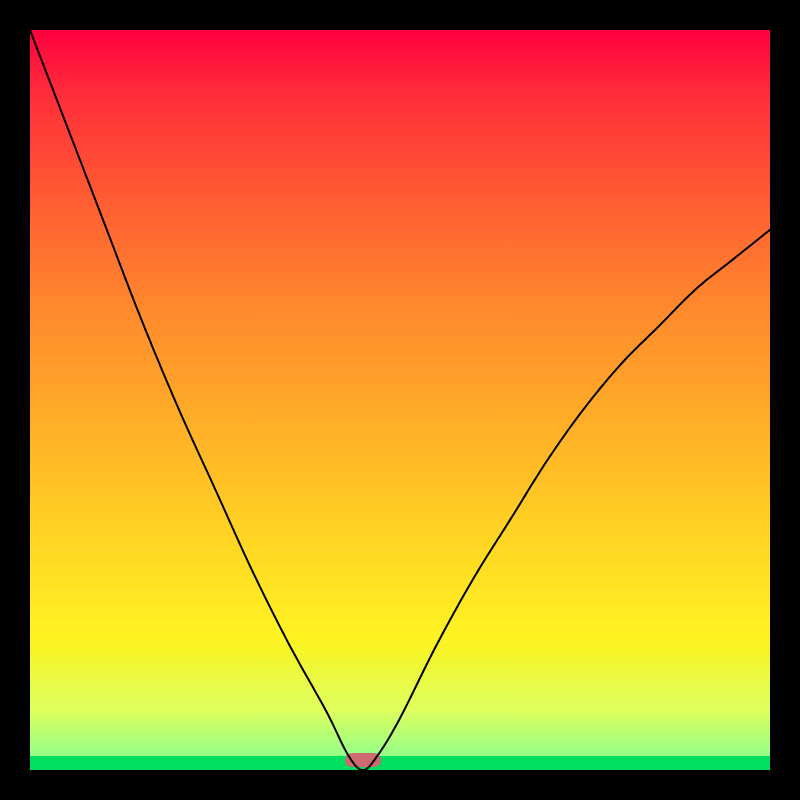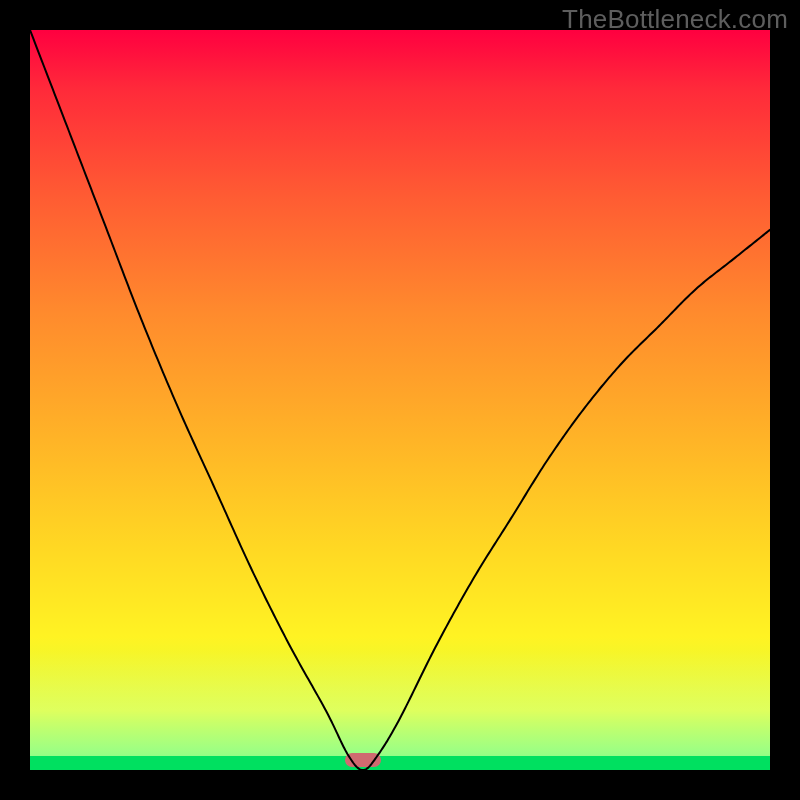--- a/index.html
+++ b/index.html
@@ -77,20 +77,19 @@
     border-radius: 7px;
     background: #cf6a70;
     z-index: 2;
     transform: translate(-50%, 0);
   }
 </style>
 </head>
 <body>
 
 <div class="frame">
-  <div class="watermark">TheBottleneck.com</div>
   <div class="plot" id="plot">
     <svg class="curve" id="curve" viewBox="0 0 740 740" preserveAspectRatio="none">
         <path d="M0.00 0.00 L1.02 2.64 L2.20 5.72 L3.55 9.22 L5.03 13.08 L6.65 17.29 L8.38 21.79 L10.21 26.56 L12.14 31.55 L14.13 36.74 L16.19 42.09 L18.29 47.55 L20.42 53.10 L22.58 58.70 L24.73 64.31 L26.88 69.90 L29.01 75.42 L31.10 80.85 L33.13 86.15 L35.11 91.28 L37.00 96.20 L38.85 101.01 L40.70 105.82 L42.55 110.63 L44.40 115.44 L46.25 120.25 L48.10 125.06 L49.95 129.87 L51.80 134.68 L53.65 139.49 L55.50 144.30 L57.35 149.11 L59.20 153.92 L61.05 158.73 L62.90 163.54 L64.75 168.35 L66.60 173.16 L68.45 177.97 L70.30 182.78 L72.15 187.59 L74.00 192.40 L75.85 197.22 L77.70 202.05 L79.55 206.90 L81.40 211.76 L83.25 216.62 L85.10 221.49 L86.95 226.36 L88.80 231.24 L90.65 236.10 L92.50 240.96 L94.35 245.81 L96.20 250.65 L98.05 255.48 L99.90 260.28 L101.75 265.07 L103.60 269.83 L105.45 274.57 L107.30 279.28 L109.15 283.96 L111.00 288.60 L112.85 293.22 L114.70 297.81 L116.55 302.39 L118.40 306.95 L120.25 311.49 L122.10 316.02 L123.95 320.52 L125.80 325.01 L127.65 329.48 L129.50 333.93 L131.35 338.36 L133.20 342.77 L135.05 347.16 L136.90 351.54 L138.75 355.89 L140.60 360.23 L142.45 364.55 L144.30 368.85 L146.15 373.14 L148.00 377.40 L149.85 381.64 L151.70 385.84 L153.55 390.01 L155.40 394.15 L157.25 398.27 L159.10 402.36 L160.95 406.44 L162.80 410.49 L164.65 414.53 L166.50 418.56 L168.35 422.58 L170.20 426.60 L172.05 430.60 L173.90 434.61 L175.75 438.62 L177.60 442.64 L179.45 446.66 L181.30 450.69 L183.15 454.74 L185.00 458.80 L186.85 462.88 L188.70 466.97 L190.55 471.08 L192.40 475.20 L194.25 479.32 L196.10 483.45 L197.95 487.58 L199.80 491.72 L201.65 495.84 L203.50 499.96 L205.35 504.07 L207.20 508.17 L209.05 512.26 L210.90 516.32 L212.75 520.37 L214.60 524.39 L216.45 528.39 L218.30 532.36 L220.15 536.30 L222.00 540.20 L223.85 544.08 L225.70 547.93 L227.55 551.77 L229.40 555.59 L231.25 559.39 L233.10 563.18 L234.95 566.94 L236.80 570.69 L238.65 574.42 L240.50 578.13 L242.35 581.82 L244.20 585.49 L246.05 589.14 L247.90 592.78 L249.75 596.39 L251.60 599.99 L253.45 603.57 L255.30 607.13 L257.15 610.68 L259.00 614.20 L260.87 617.72 L262.77 621.26 L264.69 624.80 L266.64 628.35 L268.60 631.89 L270.57 635.42 L272.54 638.94 L274.51 642.44 L276.47 645.91 L278.42 649.35 L280.36 652.75 L282.27 656.11 L284.14 659.43 L285.99 662.68 L287.79 665.88 L289.55 669.02 L291.25 672.08 L292.90 675.07 L294.48 677.98 L296.00 680.80 L297.45 683.56 L298.85 686.27 L300.20 688.95 L301.51 691.57 L302.76 694.15 L303.98 696.68 L305.16 699.16 L306.30 701.58 L307.41 703.94 L308.49 706.24 L309.54 708.47 L310.56 710.64 L311.57 712.73 L312.55 714.75 L313.52 716.70 L314.47 718.57 L315.41 720.36 L316.35 722.06 L317.27 723.67 L318.20 725.20 L319.11 726.64 L319.98 728.01 L320.82 729.31 L321.63 730.53 L322.42 731.67 L323.18 732.75 L323.93 733.75 L324.65 734.67 L325.36 735.52 L326.06 736.30 L326.75 737.00 L327.44 737.63 L328.11 738.19 L328.79 738.67 L329.47 739.08 L330.16 739.41 L330.85 739.67 L331.55 739.85 L332.27 739.96 L333.00 740.00 L333.73 739.95 L334.45 739.82 L335.15 739.60 L335.84 739.29 L336.53 738.90 L337.21 738.43 L337.89 737.89 L338.56 737.28 L339.25 736.59 L339.94 735.84 L340.64 735.02 L341.35 734.14 L342.07 733.20 L342.82 732.20 L343.58 731.15 L344.37 730.05 L345.18 728.91 L346.02 727.71 L346.89 726.48 L347.80 725.20 L348.73 723.89 L349.65 722.57 L350.59 721.21 L351.53 719.81 L352.48 718.38 L353.45 716.90 L354.43 715.36 L355.44 713.77 L356.46 712.12 L357.51 710.40 L358.59 708.60 L359.70 706.73 L360.84 704.77 L362.02 702.72 L363.24 700.57 L364.49 698.32 L365.80 695.97 L367.15 693.50 L368.55 690.91 L370.00 688.20 L371.52 685.33 L373.10 682.27 L374.75 679.03 L376.45 675.65 L378.21 672.13 L380.01 668.49 L381.86 664.74 L383.73 660.91 L385.64 657.01 L387.58 653.05 L389.53 649.06 L391.49 645.04 L393.46 641.03 L395.43 637.02 L397.40 633.05 L399.36 629.12 L401.31 625.25 L403.23 621.47 L405.13 617.78 L407.00 614.20 L408.85 610.69 L410.70 607.21 L412.55 603.74 L414.40 600.29 L416.25 596.86 L418.10 593.44 L419.95 590.05 L421.80 586.67 L423.65 583.31 L425.50 579.98 L427.35 576.65 L429.20 573.35 L431.05 570.07 L432.90 566.80 L434.75 563.56 L436.60 560.33 L438.45 557.12 L440.30 553.93 L442.15 550.75 L444.00 547.60 L445.85 544.47 L447.70 541.38 L449.55 538.32 L451.40 535.29 L453.25 532.28 L455.10 529.30 L456.95 526.33 L458.80 523.39 L460.65 520.46 L462.50 517.54 L464.35 514.63 L466.20 511.72 L468.05 508.83 L469.90 505.93 L471.75 503.03 L473.60 500.12 L475.45 497.21 L477.30 494.29 L479.15 491.35 L481.00 488.40 L482.85 485.43 L484.70 482.45 L486.55 479.45 L488.40 476.44 L490.25 473.43 L492.10 470.41 L493.95 467.39 L495.80 464.36 L497.65 461.35 L499.50 458.34 L501.35 455.34 L503.20 452.35 L505.05 449.37 L506.90 446.42 L508.75 443.48 L510.60 440.57 L512.45 437.68 L514.30 434.82 L516.15 431.99 L518.00 429.20 L519.85 426.43 L521.70 423.69 L523.55 420.96 L525.40 418.25 L527.25 415.56 L529.10 412.88 L530.95 410.23 L532.80 407.59 L534.65 404.97 L536.50 402.38 L538.35 399.79 L540.20 397.23 L542.05 394.69 L543.90 392.16 L545.75 389.66 L547.60 387.17 L549.45 384.70 L551.30 382.25 L553.15 379.81 L555.00 377.40 L556.85 375.00 L558.70 372.63 L560.55 370.27 L562.40 367.93 L564.25 365.61 L566.10 363.30 L567.95 361.02 L569.80 358.75 L571.65 356.50 L573.50 354.28 L575.35 352.06 L577.20 349.87 L579.05 347.70 L580.90 345.54 L582.75 343.41 L584.60 341.29 L586.45 339.19 L588.30 337.11 L590.15 335.04 L592.00 333.00 L593.85 330.98 L595.70 329.00 L597.55 327.05 L599.40 325.13 L601.25 323.23 L603.10 321.36 L604.95 319.50 L606.80 317.67 L608.65 315.85 L610.50 314.04 L612.35 312.24 L614.20 310.44 L616.05 308.66 L617.90 306.87 L619.75 305.08 L621.60 303.28 L623.45 301.48 L625.30 299.67 L627.15 297.84 L629.00 296.00 L630.85 294.14 L632.70 292.27 L634.55 290.38 L636.40 288.48 L638.25 286.58 L640.10 284.67 L641.95 282.76 L643.80 280.84 L645.65 278.94 L647.50 277.04 L649.35 275.15 L651.20 273.27 L653.05 271.40 L654.90 269.56 L656.75 267.73 L658.60 265.93 L660.45 264.15 L662.30 262.40 L664.15 260.68 L666.00 259.00 L667.85 257.35 L669.70 255.74 L671.55 254.16 L673.40 252.61 L675.25 251.08 L677.10 249.58 L678.95 248.09 L680.80 246.63 L682.65 245.18 L684.50 243.74 L686.35 242.31 L688.20 240.88 L690.05 239.47 L691.90 238.05 L693.75 236.63 L695.60 235.20 L697.45 233.77 L699.30 232.33 L701.15 230.87 L703.00 229.40 L704.89 227.88 L706.87 226.31 L708.90 224.68 L710.99 223.01 L713.12 221.31 L715.27 219.59 L717.42 217.86 L719.58 216.14 L721.71 214.43 L723.81 212.75 L725.87 211.11 L727.86 209.51 L729.79 207.97 L731.62 206.50 L733.35 205.12 L734.97 203.83 L736.45 202.64 L737.80 201.56 L738.98 200.61 L740.00 199.80 " fill="none" stroke="#000" stroke-width="2" stroke-linejoin="round" stroke-linecap="round"></path>
       </svg>
     <div class="marker" id="marker" style="left: 333px; bottom: 3px; background: rgb(207, 106, 112);"></div>
   </div>
 </div>
 
 </body></html>

